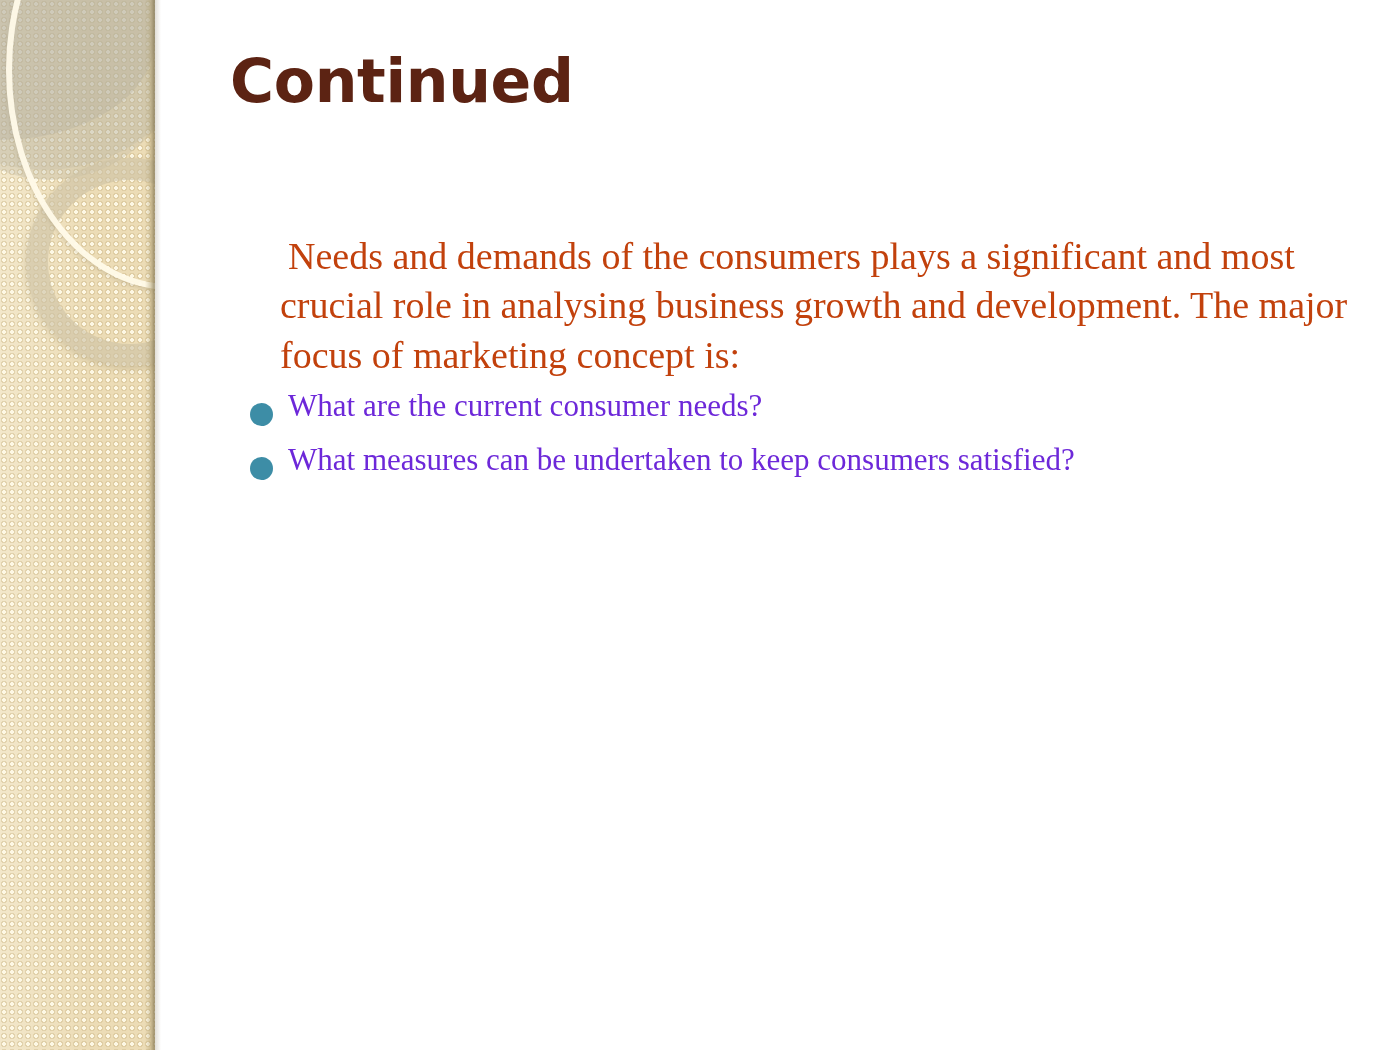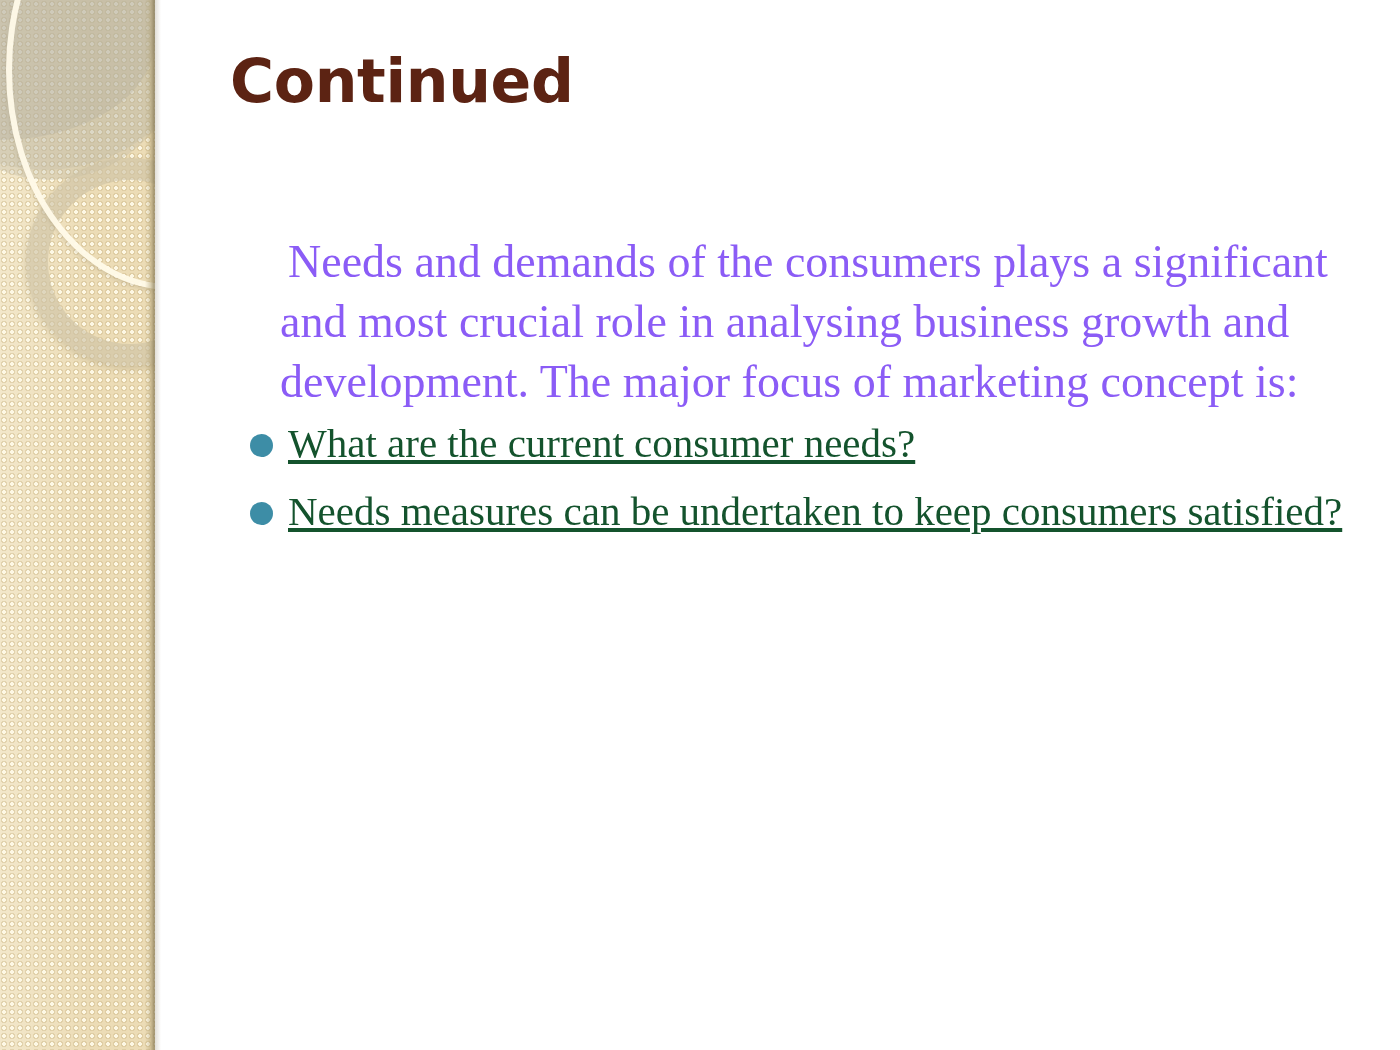--- a/index.html
+++ b/index.html
@@ -128,41 +128,40 @@
   }
 
   .body-block {
     position: absolute;
     left: 236px;
     top: 232px;
     width: 1125px;
   }
 
   .para {
-    font-size: 46px;
+    font-size: 38px;
     line-height: 1.30;
-    color: #8b5cf6;
+    color: #c2410c;
     text-indent: 8px;
     padding-left: 44px;
     margin: 0 0 4px 0;
   }
 
   ul.bullets {
     list-style: none;
     margin: 6px 0 0 0;
     padding: 0;
   }
   ul.bullets li {
     position: relative;
-    font-size: 41px;
+    font-size: 31px;
     line-height: 1.30;
-    color: #14532d;
+    color: #6d28d9;
     padding-left: 52px;
     margin: 0 0 14px 0;
-    text-decoration: underline;
   }
   ul.bullets li .dot {
     position: absolute;
     left: 14px;
     top: 17px;
     width: 23px;
     height: 23px;
     border-radius: 50%;
     background: #3d8da6;
   }
@@ -192,18 +191,18 @@
 
     <p class="para">Needs and demands of the consumers plays a significant and most crucial role in analysing business growth and development. The major focus of marketing concept is:</p>
 
     <ul class="bullets">
       <li>
         <span class="dot"></span>
         <span class="btext">What are the current consumer needs?</span>
       </li>
       <li>
         <span class="dot"></span>
-        <span class="btext">Needs measures can be undertaken to keep consumers satisfied?</span>
+        <span class="btext">What measures can be undertaken to keep consumers satisfied?</span>
       </li>
     </ul>
 
   </div>
 </div>
 
 </body></html>

